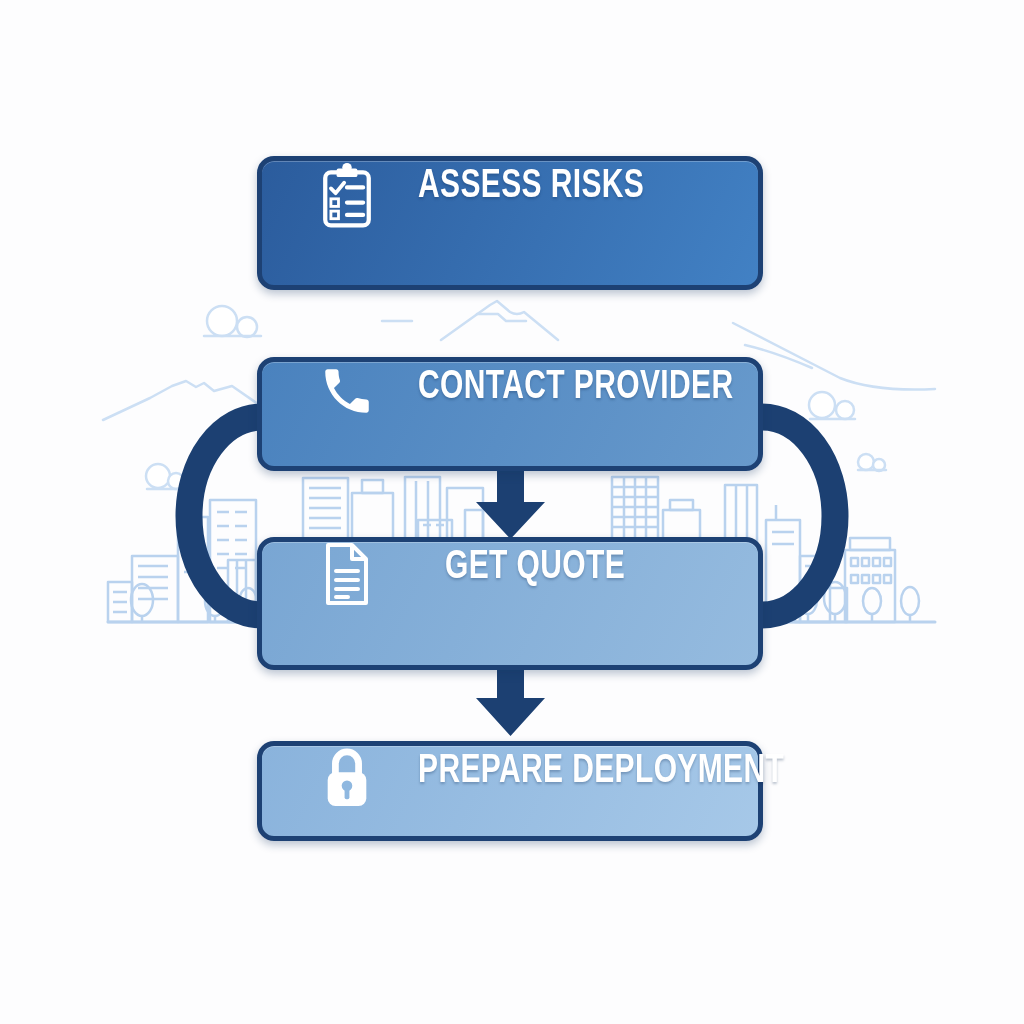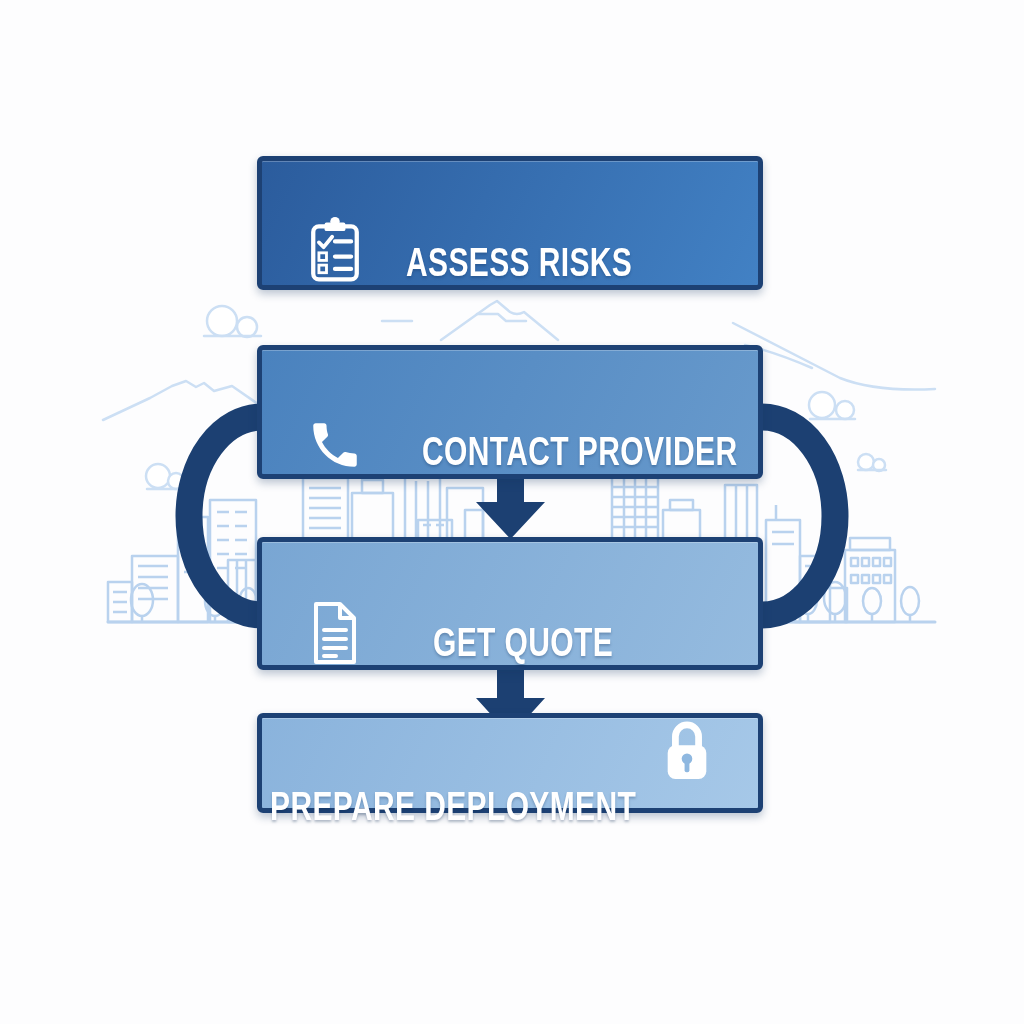--- a/index.html
+++ b/index.html
@@ -13,22 +13,22 @@
   .bg-line{stroke:var(--bgline);fill:none;stroke-width:2.5;stroke-linejoin:round;}
   .bg-light{stroke:var(--bglight);fill:none;stroke-width:2.5;stroke-linejoin:round;stroke-linecap:round;}
   .cloud{fill:#fff;stroke:var(--bglight);stroke-width:2.5;}
   .ground{stroke:var(--bgline);fill:none;stroke-width:3;stroke-linecap:round;}
   
   .loop{stroke:var(--navy);stroke-width:27;fill:none;}
   .down-arrow{fill:var(--navy);}
   
   .step-box{
     position:absolute;left:257px;width:506px;box-sizing:border-box;
-    border:5px solid var(--border);border-radius:6px;
-    display:flex;align-items:flex-end;padding-left:40px;
+    border:5px solid var(--border);border-radius:17px;
+    display:flex;align-items:flex-start;padding-left:52px;
     box-shadow:0 4px 9px rgba(18,52,94,.28), inset 0 1px 0 rgba(255,255,255,.25);
   }
   .step-icon{width:66px;flex:0 0 66px;display:flex;justify-content:center;align-items:center;margin-right:38px;}
   .step-label{
     color:var(--label,#fff);font-size:40px;font-weight:700;letter-spacing:.5px;white-space:nowrap;
     transform:scaleX(.75);transform-origin:left center;
     text-shadow:0 2px 3px rgba(10,40,80,.28);
   }
 </style>
 </head>
@@ -136,41 +136,41 @@
         <rect x="19" y="8" width="22" height="9" rx="2" fill="#fff"></rect>
         <path d="M13 29 l5 5 l9 -11" stroke="#fff" stroke-width="4" fill="none" stroke-linecap="round" stroke-linejoin="round"></path>
         <rect x="13" y="40" width="8" height="8" stroke="#fff" stroke-width="3" fill="none"></rect>
         <rect x="13" y="53" width="8" height="8" stroke="#fff" stroke-width="3" fill="none"></rect>
         <path d="M30 28 H47 M30 44 H47 M30 57 H47" stroke="#fff" stroke-width="4.5" stroke-linecap="round"></path>
       </svg>
     </span>
     <span class="step-label">ASSESS RISKS</span>
   </div>
 
-  <div class="step-box" style="top: 345px; height: 134px; background: linear-gradient(115deg, rgb(74, 130, 190) 0%, rgb(104, 154, 204) 100%); gap: 16px;">
+  <div class="step-box" style="top: 357px; height: 114px; background: linear-gradient(115deg, rgb(74, 130, 190) 0%, rgb(104, 154, 204) 100%);">
     <span class="step-icon">
       <svg width="58" height="58" viewBox="0 0 24 24">
         <path fill="#fff" d="M6.62 10.79c1.44 2.83 3.76 5.14 6.59 6.59l2.2-2.2c.27-.27.67-.36 1.02-.24 1.12.37 2.33.57 3.57.57.55 0 1 .45 1 1V20c0 .55-.45 1-1 1-9.39 0-17-7.61-17-17 0-.55.45-1 1-1h3.5c.55 0 1 .45 1 1 0 1.25.2 2.45.57 3.57.11.35.03.74-.25 1.02l-2.2 2.2z"></path>
       </svg>
     </span>
     <span class="step-label">CONTACT PROVIDER</span>
   </div>
 
   <div class="step-box" style="top: 537px; height: 133px; background: linear-gradient(115deg, rgb(121, 166, 211) 0%, rgb(149, 187, 223) 100%); gap: 27px;">
     <span class="step-icon">
       <svg width="52" height="64" viewBox="0 0 52 64">
         <path d="M7 3 H31 L45 17 V61 H7 Z" stroke="#fff" stroke-width="4" fill="none" stroke-linejoin="round"></path>
         <path d="M31 3 V17 H45" stroke="#fff" stroke-width="4" fill="none" stroke-linejoin="round"></path>
         <path d="M15 29 H37 M15 38 H37 M15 47 H37 M15 55 H27" stroke="#fff" stroke-width="4" stroke-linecap="round"></path>
       </svg>
     </span>
     <span class="step-label">GET QUOTE</span>
   </div>
 
-  <div class="step-box" style="top: 713px; height: 100px; background: linear-gradient(115deg, rgb(138, 179, 220) 0%, rgb(166, 200, 232) 100%); flex-direction: column;">
+  <div class="step-box" style="top: 741px; height: 100px; background: linear-gradient(115deg, rgb(138, 179, 220) 0%, rgb(166, 200, 232) 100%);">
     <span class="step-icon">
       <svg width="56" height="64" viewBox="0 0 58 66">
         <path d="M17 29 V18 a12 12 0 0 1 24 0 V29" stroke="#fff" stroke-width="7" fill="none"></path>
         <rect x="9" y="27" width="40" height="35" rx="8" fill="#fff"></rect>
         <circle cx="29" cy="41" r="5.5" class="keyhole-fill" fill="#8fb8e0"></circle>
         <rect x="26.5" y="43" width="5" height="12" rx="2" class="keyhole-fill" fill="#8fb8e0"></rect>
       </svg>
     </span>
     <span class="step-label">PREPARE DEPLOYMENT</span>
   </div>

